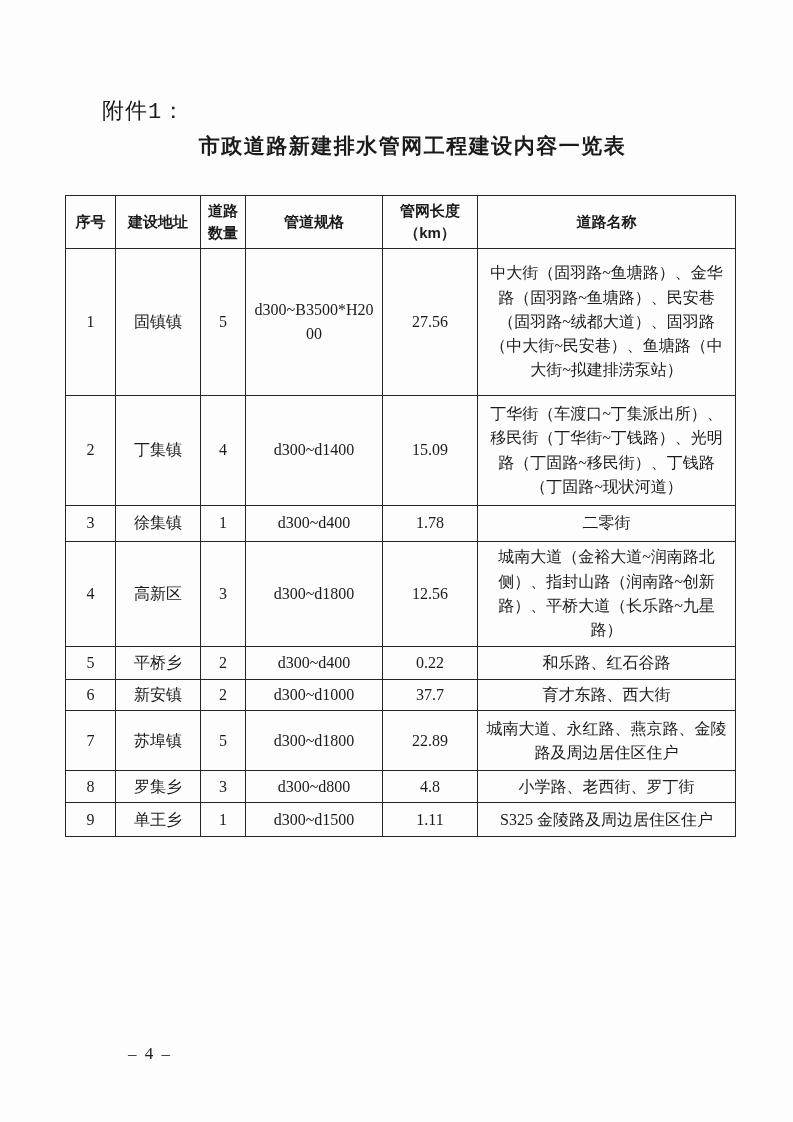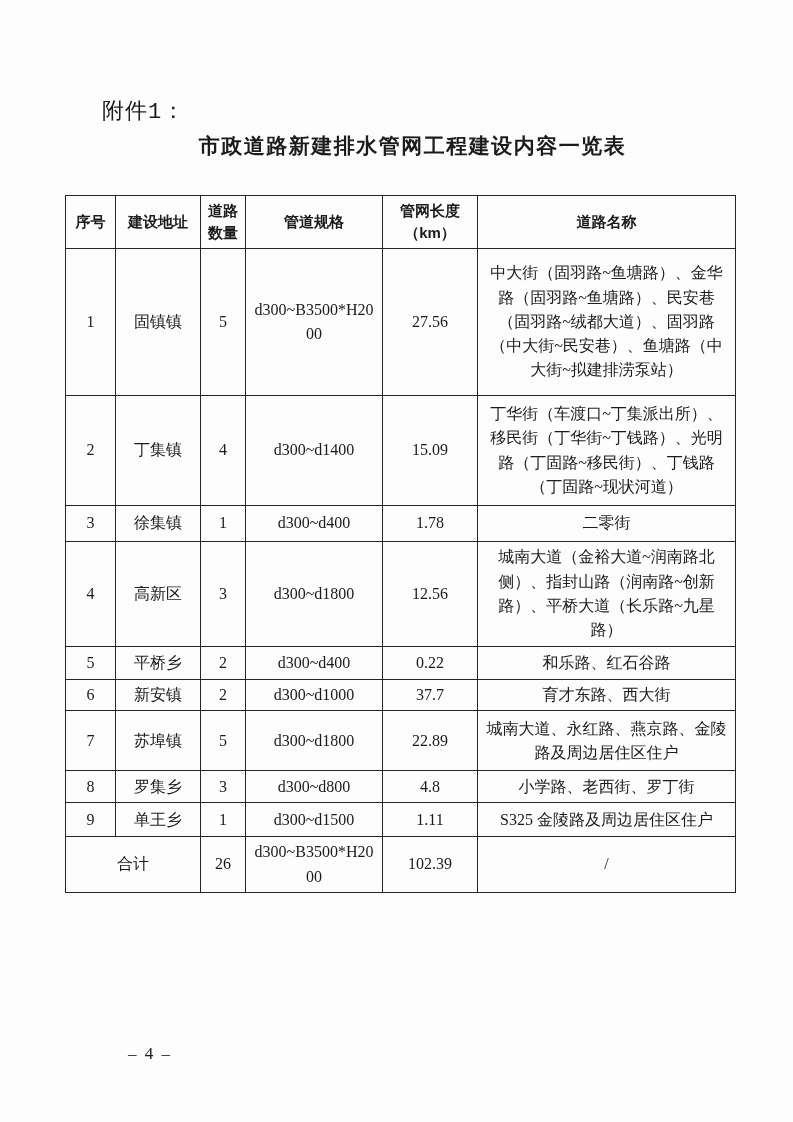--- a/index.html
+++ b/index.html
@@ -185,25 +185,18 @@
 
     <tr>
       <td class="cell-no">9</td>
       <td class="cell-address">单王乡</td>
       <td class="cell-count">1</td>
       <td class="cell-spec">d300~d1500</td>
       <td class="cell-length">1.11</td>
       <td class="cell-roads">S325 金陵路及周边居住区住户</td>
     </tr>
 
-    <tr class="total-row">
-      <td colspan="2">合计</td>
-      <td class="cell-count">26</td>
-      <td class="cell-spec">d300~B3500*H2000</td>
-      <td class="cell-length">102.39</td>
-      <td class="cell-roads">/</td>
-    </tr>
   </tbody>
   </table>
 
   <div class="page-footer">– 4 –</div>
 
 </div>
 
 </body></html>

